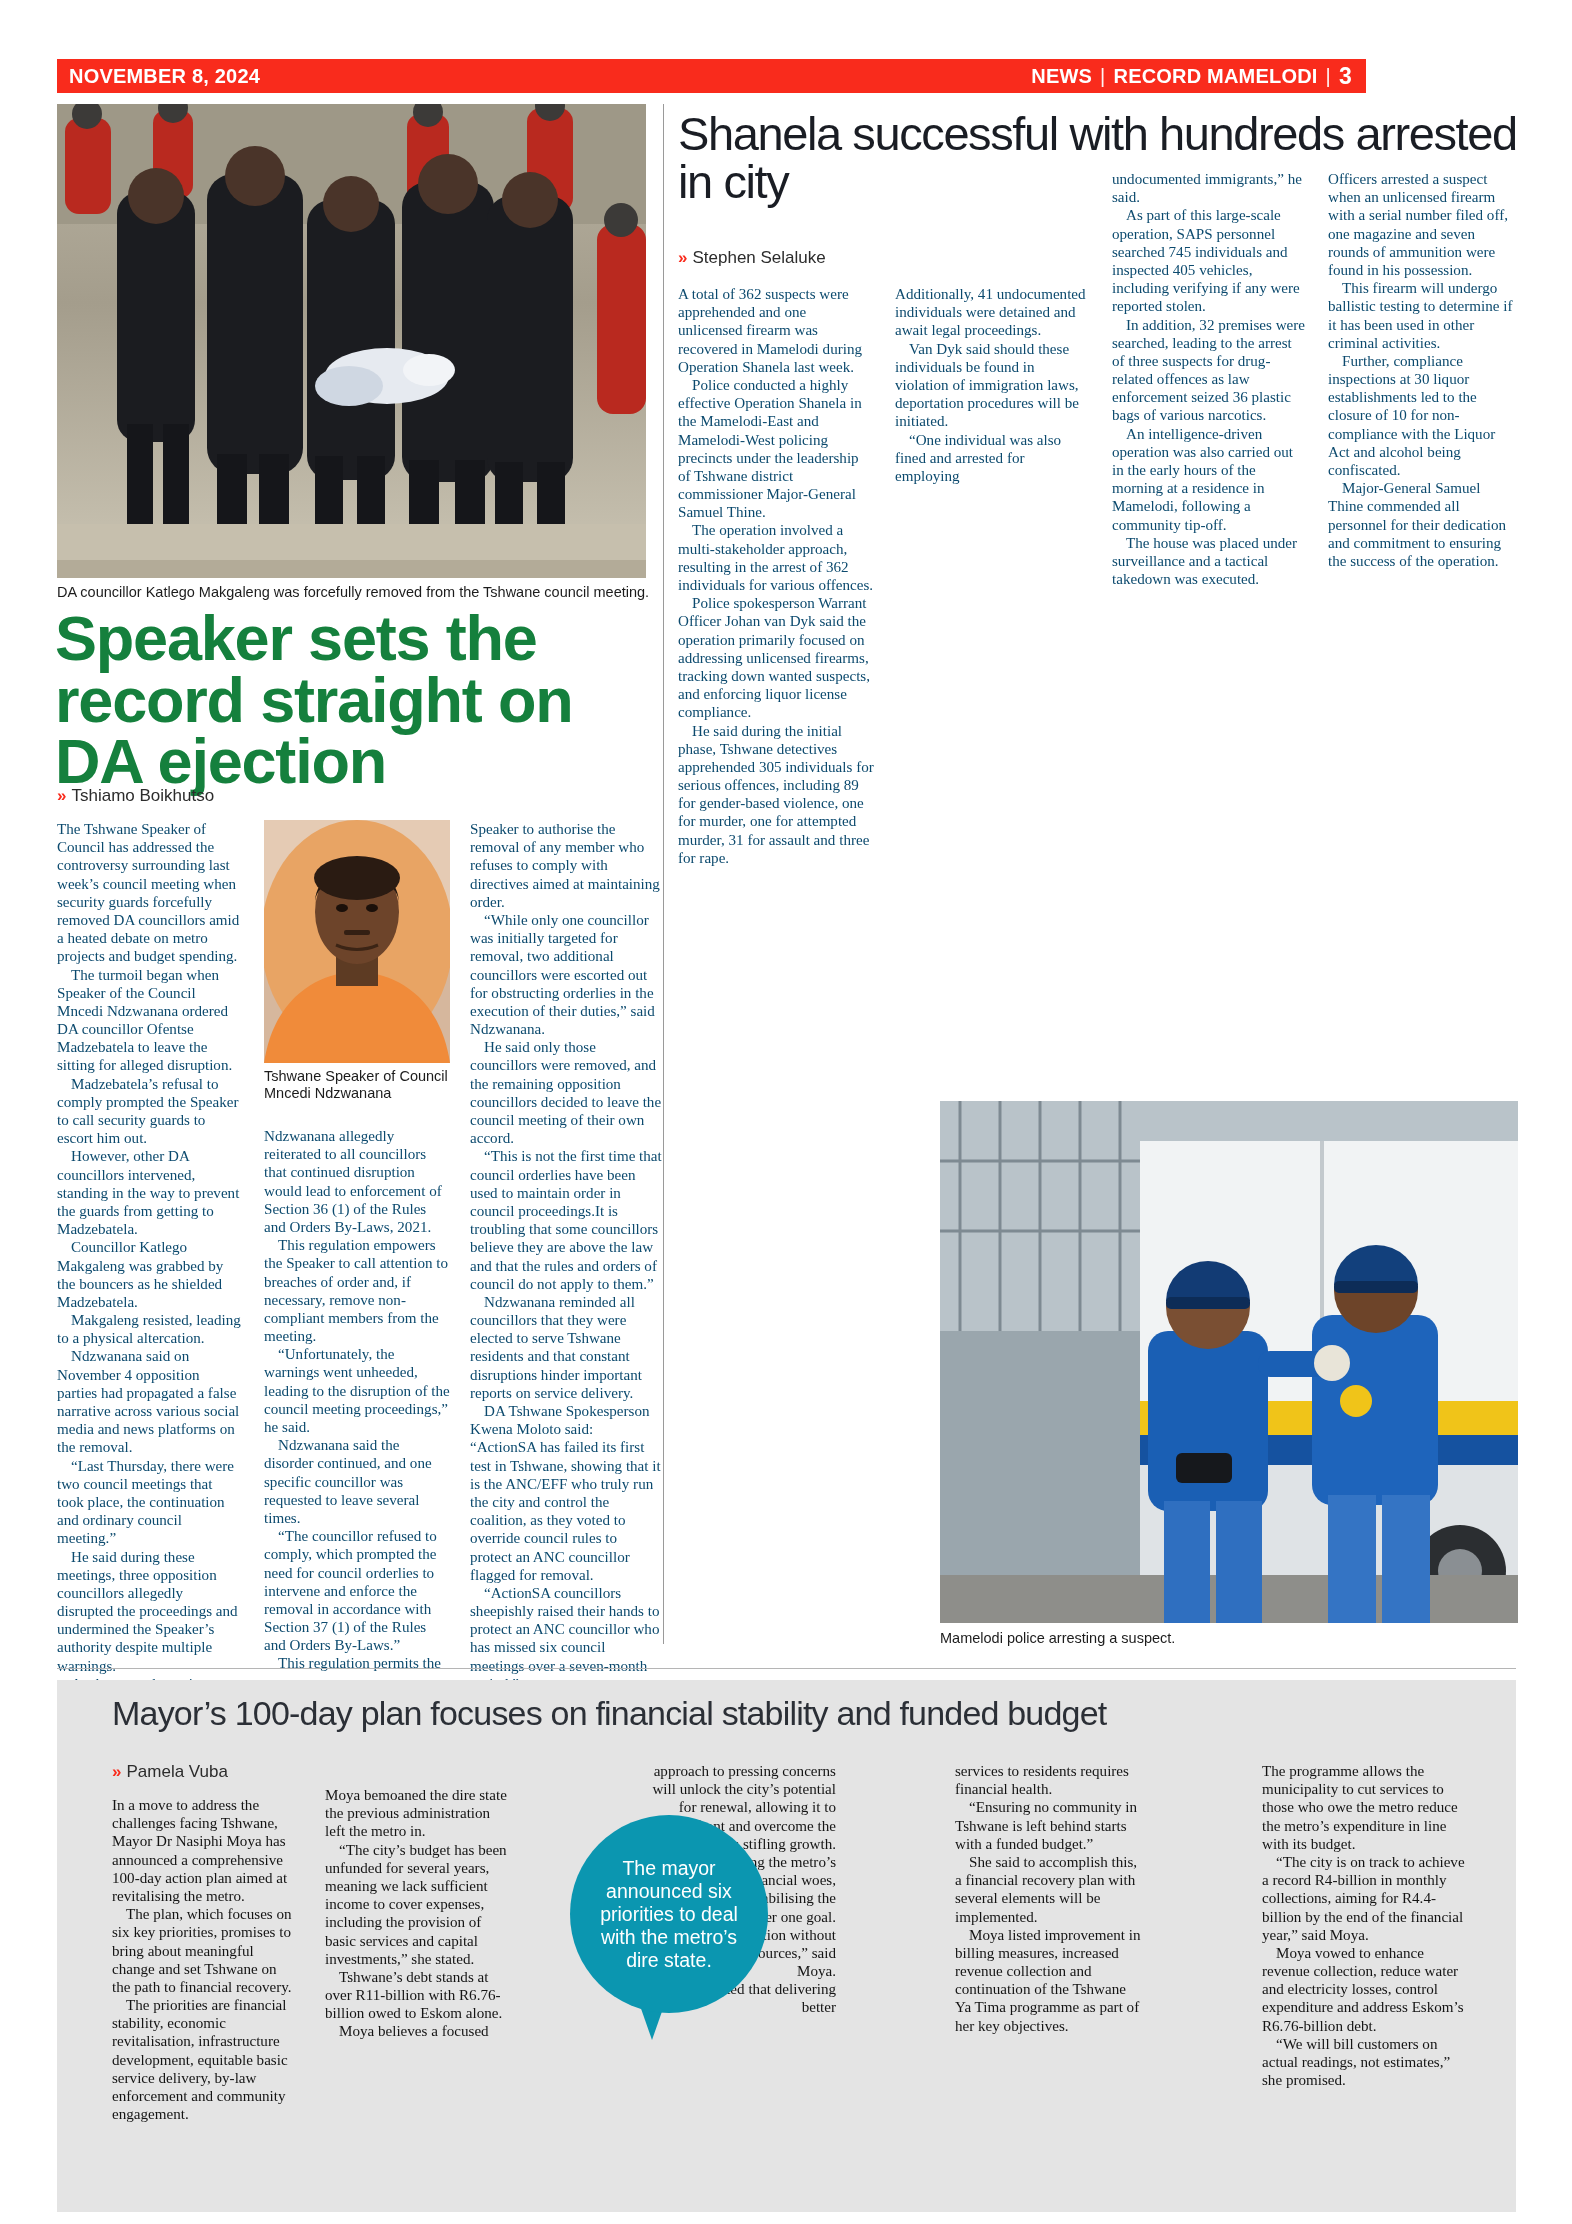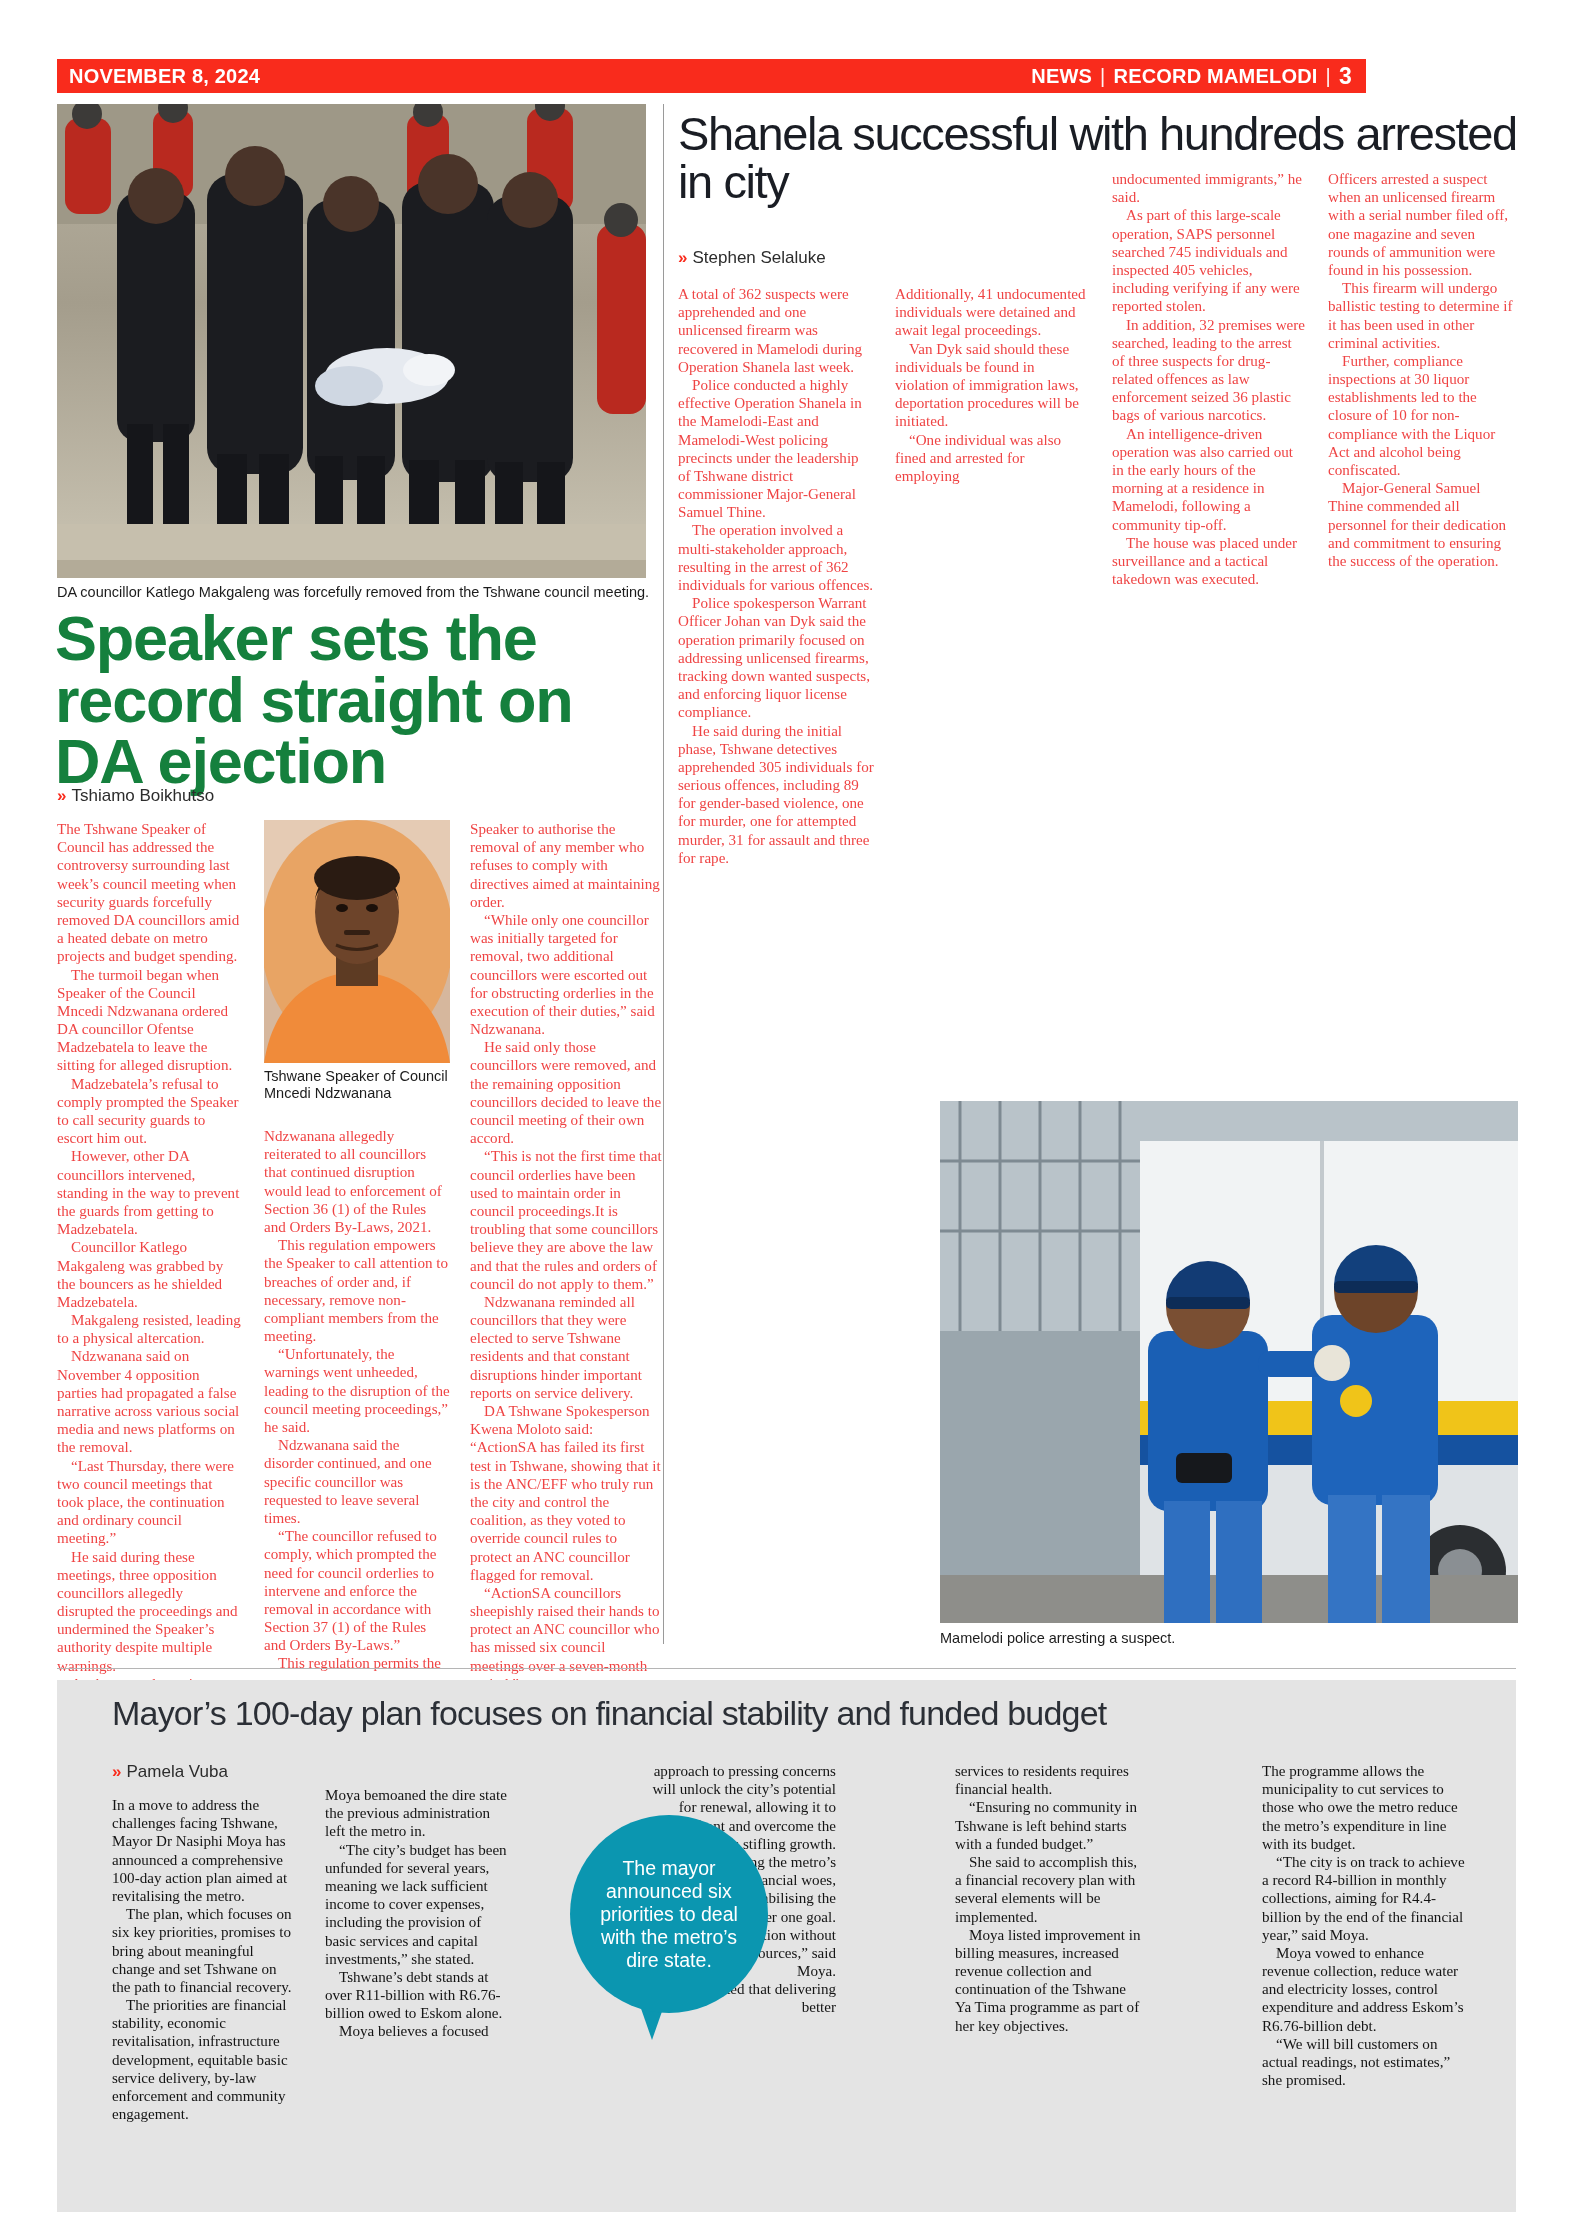--- a/index.html
+++ b/index.html
@@ -110,21 +110,21 @@
     left: 57px;
     top: 786px;
   }
 
   
   .col {
     position: absolute;
     font-family: "Liberation Serif", serif;
     font-size: 15.1px;
     line-height: 1.205;
-    color: #ef4444;
+    color: #0c4a6e;
     text-align: left;
   }
   .col p { text-indent: 14px; margin: 0; }
   .col p.first { text-indent: 0; }
 
   #col-a { left: 57px;  top: 820px; width: 186px; }
   #col-b { left: 264px; top: 1127px; width: 186px; }
   #col-c { left: 470px; top: 820px; width: 192px; }
 
   

